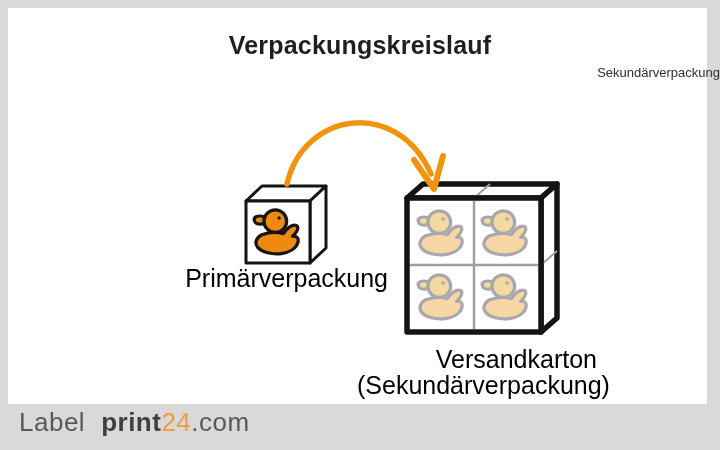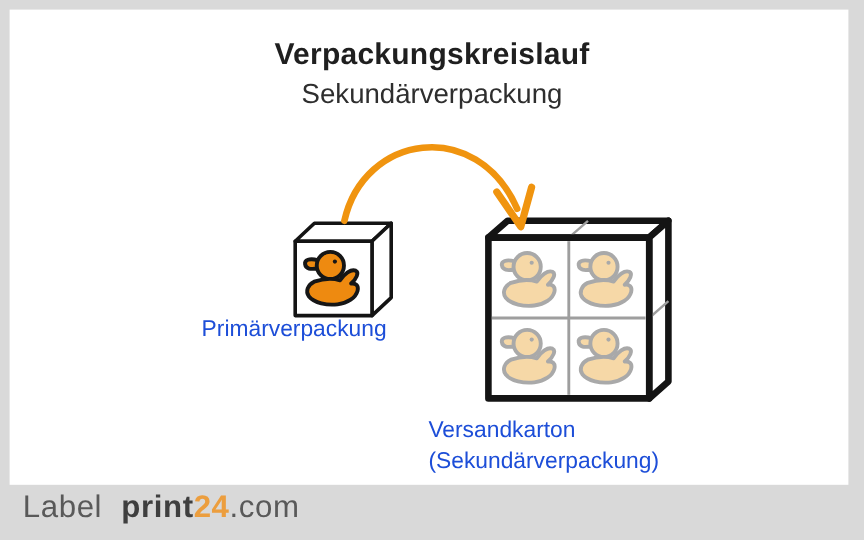--- a/index.html
+++ b/index.html
@@ -11,36 +11,36 @@
   }
   .card{
     position:absolute;left:8px;top:8px;width:699px;height:396px;
     background:var(--card-background,#FFFFFF);
   }
   .title{
     position:absolute;left:0;top:31px;width:720px;text-align:center;
     font-size:25px;font-weight:700;color:var(--text-dark,#1F1F1F);letter-spacing:.2px;
   }
   .subtitle{
-    position:absolute;left:0;top:65px;width:720px;text-align:center;
-    font-size:23px;font-weight:400;color:#2E2E2E;
+    position:absolute;left:0;top:65px;width:720px;text-align:right;
+    font-size:13px;font-weight:400;color:#2E2E2E;
   }
   .diagram-svg{position:absolute;left:0;top:0;width:720px;height:450px;}
   .caption{
-    position:absolute;font-size:19px;color:#1d4ed8;text-align:left;
+    position:absolute;font-size:25px;color:#000000;text-align:right;
   }
   .primary-caption{left:168px;top:264px;width:220px;}
   .secondary-caption{left:357px;top:346px;width:240px;line-height:26px;}
 
   .footer-logo{
     position:absolute;left:19px;top:407px;font-size:26px;letter-spacing:.5px;
     color:#595959;font-weight:400;white-space:nowrap;
   }
   .logo-bold{font-weight:700;color:#3F3F3F;margin-left:16px;}
-  .logo-num{font-weight:700;color:var(--logo-orange,#EC9E3E);margin-top:43px;}
+  .logo-num{font-weight:400;color:var(--logo-orange,#EC9E3E);margin-top:43px;}
 
   
   .box-face{fill:#FFFFFF;stroke:var(--box-outline,#141414);stroke-linejoin:round;}
   .small-box .box-face{stroke-width:3;}
   .big-box .box-face{stroke-width:5.5;}
   .grid-line{stroke:#9E9E9E;stroke-width:2.4;fill:none;}
   .face-divider{stroke:#9E9E9E;stroke-width:2;fill:none;}
   .arrow-path{stroke:var(--arrow-orange,#F0940F);stroke-width:5.5;fill:none;
               stroke-linecap:round;stroke-linejoin:round;}
   .duck-orange{color:#161616;--duck-fill:var(--duck-orange,#EE8A10);}

